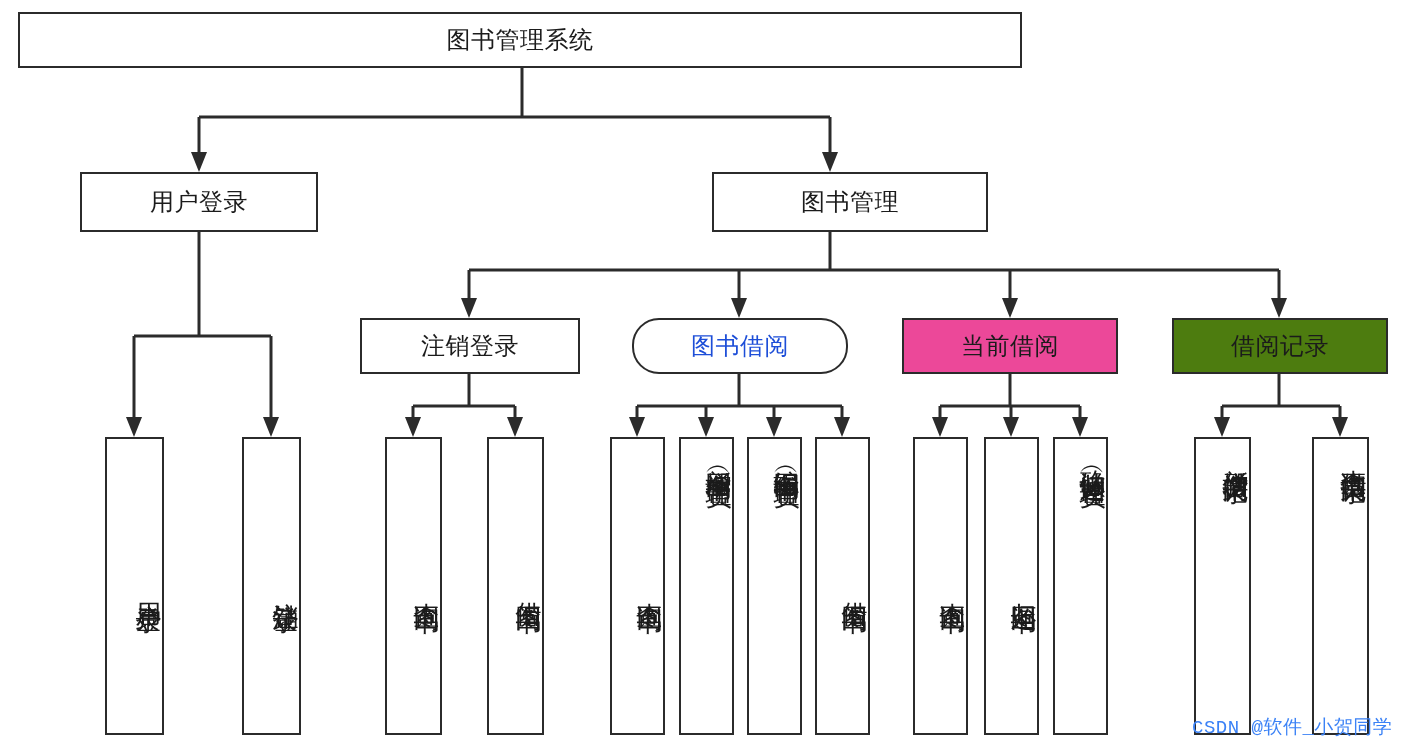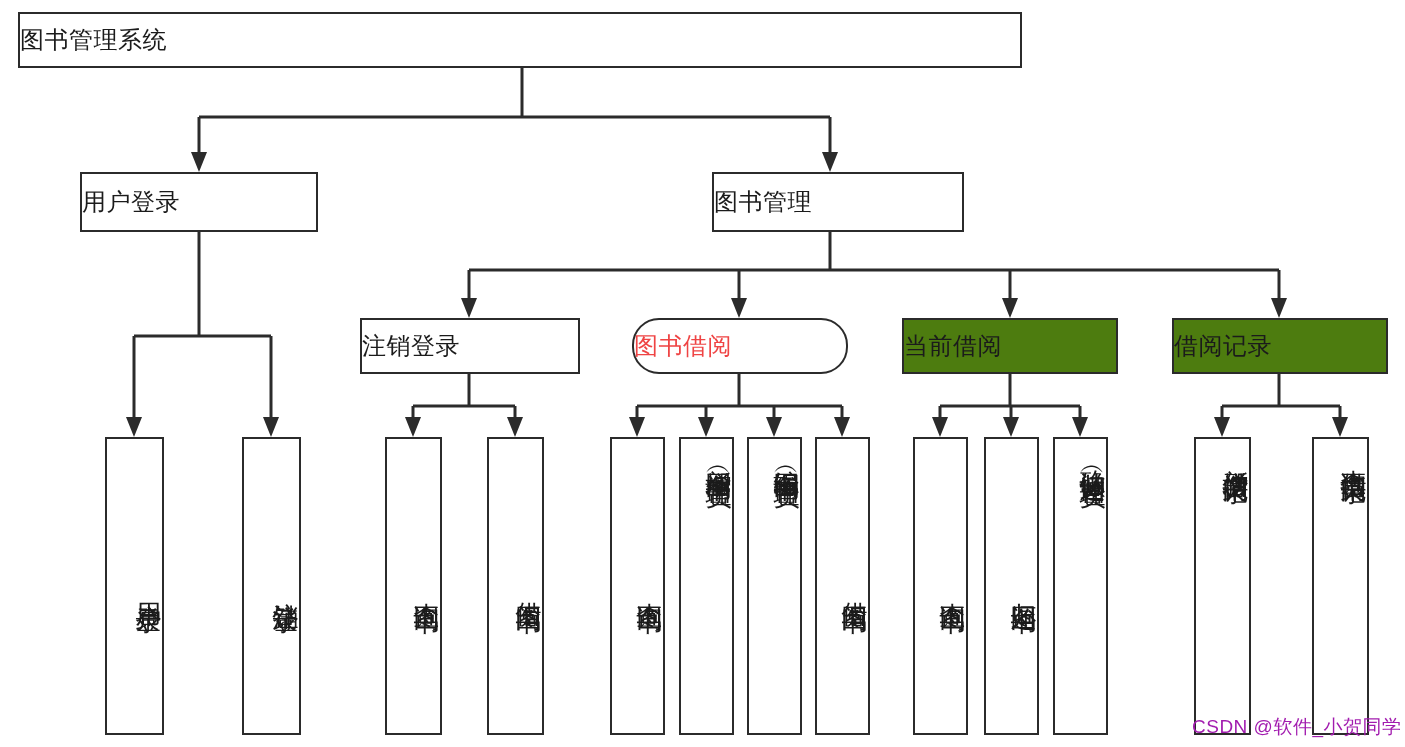--- a/index.html
+++ b/index.html
@@ -17,21 +17,21 @@
     background: #ffffff;
     overflow: hidden;
   }
   .node {
     position: absolute;
     box-sizing: border-box;
     border: 2.5px solid #2b2b2b;
     background: #ffffff;
     display: flex;
     align-items: center;
-    justify-content: flex-start;
+    justify-content: center;
     color: #1b1b1b;
   }
   .node .label {
     text-align: center;
     line-height: 1.12;
     letter-spacing: 0.5px;
     font-weight: 400;
   }
   .node.horiz .label {
     font-size: 24px;
@@ -56,25 +56,25 @@
   svg.links {
     position: absolute;
     left: 0;
     top: 0;
     width: 1405px;
     height: 747px;
     pointer-events: none;
   }
   .watermark {
     position: absolute;
-    color: #a21caf;
+    color: #3b82f6;
     font-size: 19px;
     letter-spacing: 0.5px;
     white-space: nowrap;
-    font-family: Liberation Sans, sans-serif;
+    font-family: Liberation Mono, monospace;
   }
 </style>
 </head>
 <body>
 
 <div id="canvas">
   <svg class="links" viewBox="0 0 1405 747" id="link-svg">
       <line x1="522" y1="68" x2="522" y2="117" stroke="#2b2b2b" stroke-width="3"></line>
       <line x1="199" y1="117" x2="830" y2="117" stroke="#2b2b2b" stroke-width="3"></line>
       <line x1="199" y1="117" x2="199" y2="154" stroke="#2b2b2b" stroke-width="3"></line>
@@ -128,30 +128,30 @@
       <line x1="1340" y1="406" x2="1340" y2="419" stroke="#2b2b2b" stroke-width="3"></line>
       <polygon points="1332,417 1348,417 1340,437" fill="#2b2b2b"></polygon>
     </svg>
   <div id="node-layer">
       <div class="node horiz" style="left: 18px; top: 12px; width: 1004px; height: 56px; border-color: rgb(43, 43, 43); background: rgb(255, 255, 255); color: rgb(27, 27, 27);">
         <span class="label">图书管理系统</span>
       </div>
       <div class="node horiz" style="left: 80px; top: 172px; width: 238px; height: 60px; border-color: rgb(43, 43, 43); background: rgb(255, 255, 255); color: rgb(27, 27, 27);">
         <span class="label">用户登录</span>
       </div>
-      <div class="node horiz" style="left: 712px; top: 172px; width: 252px; height: 60px; border-color: rgb(43, 43, 43); background: rgb(255, 255, 255); color: rgb(27, 27, 27);">
+      <div class="node horiz" style="left: 712px; top: 172px; width: 276px; height: 60px; border-color: rgb(43, 43, 43); background: rgb(255, 255, 255); color: rgb(27, 27, 27);">
         <span class="label">图书管理</span>
       </div>
       <div class="node horiz" style="left: 360px; top: 318px; width: 220px; height: 56px; border-color: rgb(43, 43, 43); background: rgb(255, 255, 255); color: rgb(27, 27, 27);">
         <span class="label">注销登录</span>
       </div>
-      <div class="node horiz" style="left: 632px; top: 318px; width: 216px; height: 56px; border-color: rgb(43, 43, 43); background: rgb(255, 255, 255); color: #ef4444; border-radius: 27px;">
+      <div class="node horiz" style="left: 632px; top: 318px; width: 216px; height: 56px; border-color: rgb(43, 43, 43); background: rgb(255, 255, 255); color: #1d4ed8; border-radius: 27px;">
         <span class="label">图书借阅</span>
       </div>
-      <div class="node horiz" style="left: 902px; top: 318px; width: 216px; height: 56px; border-color: rgb(43, 43, 43); background: #4d7c0f; color: rgb(27, 27, 27);">
+      <div class="node horiz" style="left: 902px; top: 318px; width: 216px; height: 56px; border-color: rgb(43, 43, 43); background: #ec4899; color: rgb(27, 27, 27);">
         <span class="label">当前借阅</span>
       </div>
       <div class="node horiz" style="left: 1172px; top: 318px; width: 216px; height: 56px; border-color: rgb(43, 43, 43); background: #4d7c0f; color: rgb(27, 27, 27);">
         <span class="label">借阅记录</span>
       </div>
       <div class="node vert mid" style="left: 105px; top: 437px; width: 59px; height: 298px; border-color: rgb(43, 43, 43); background: rgb(255, 255, 255); color: rgb(27, 27, 27);">
         <span class="label">用户登录</span>
       </div>
       <div class="node vert mid" style="left: 242px; top: 437px; width: 59px; height: 298px; border-color: rgb(43, 43, 43); background: rgb(255, 255, 255); color: rgb(27, 27, 27);">
         <span class="label">注销登录</span>

